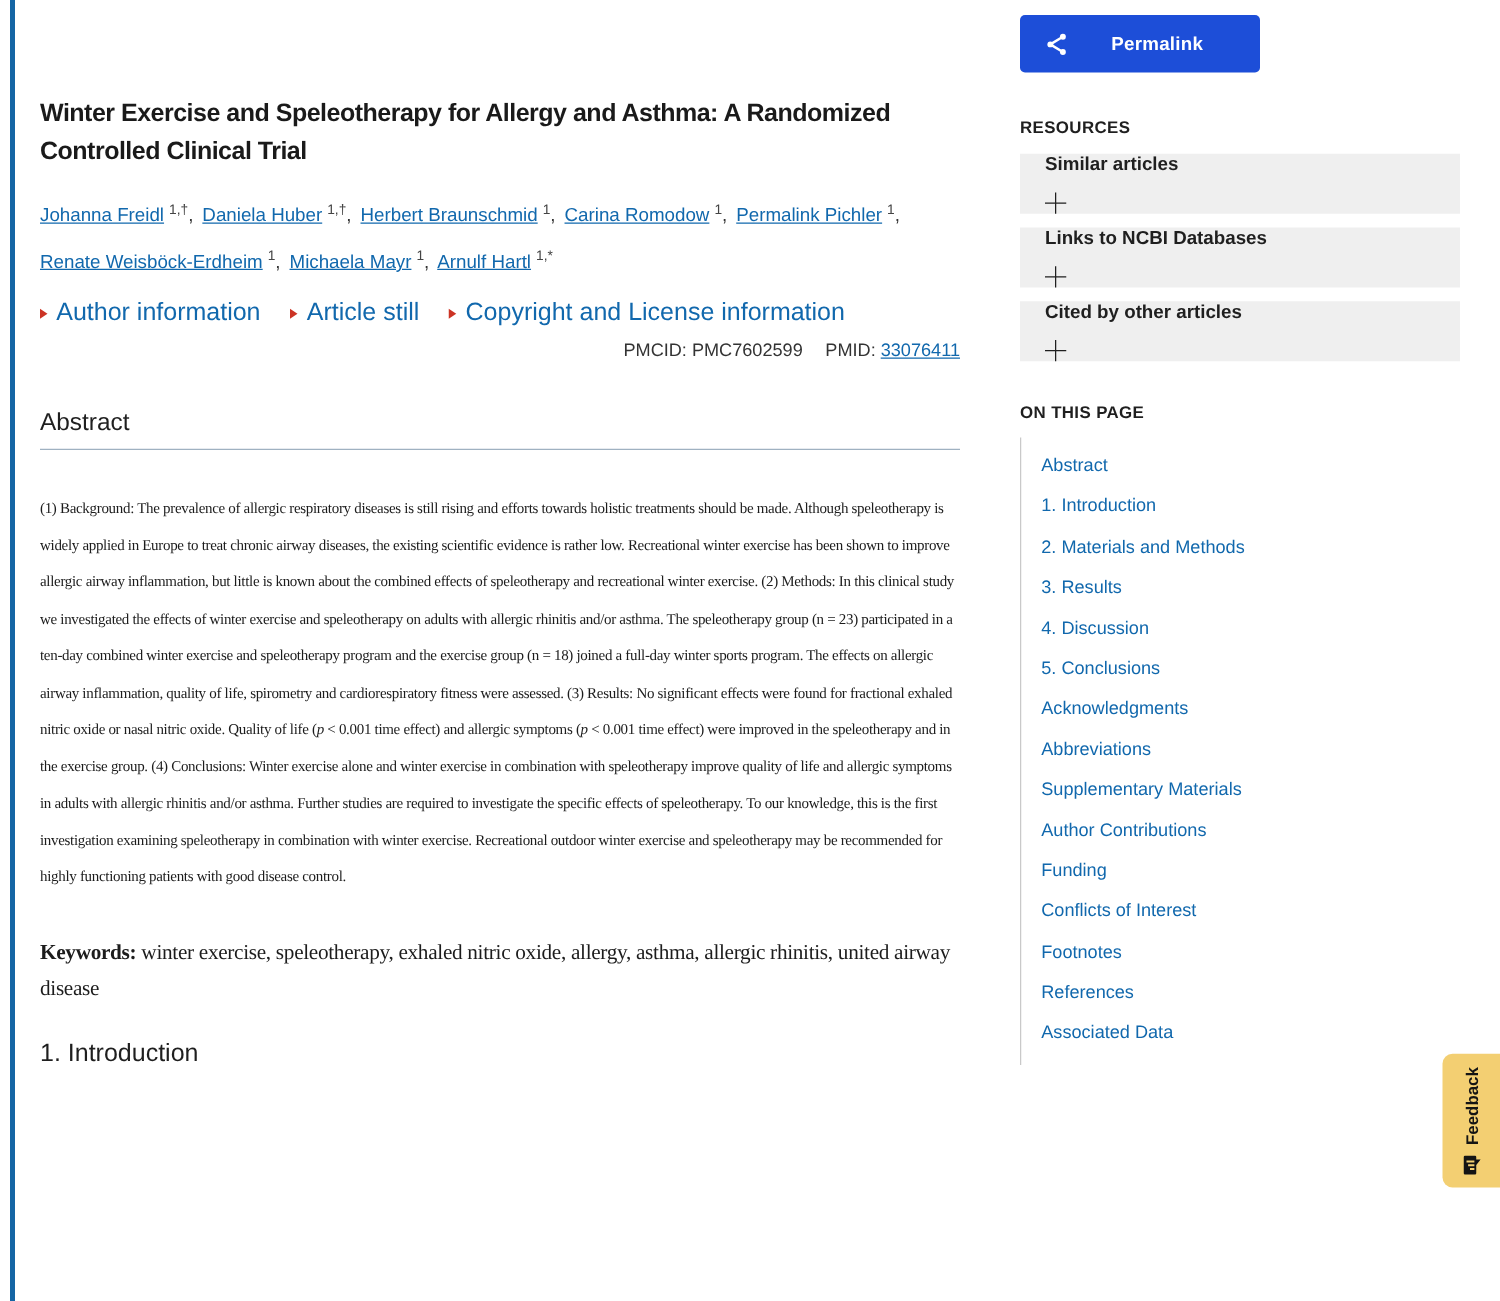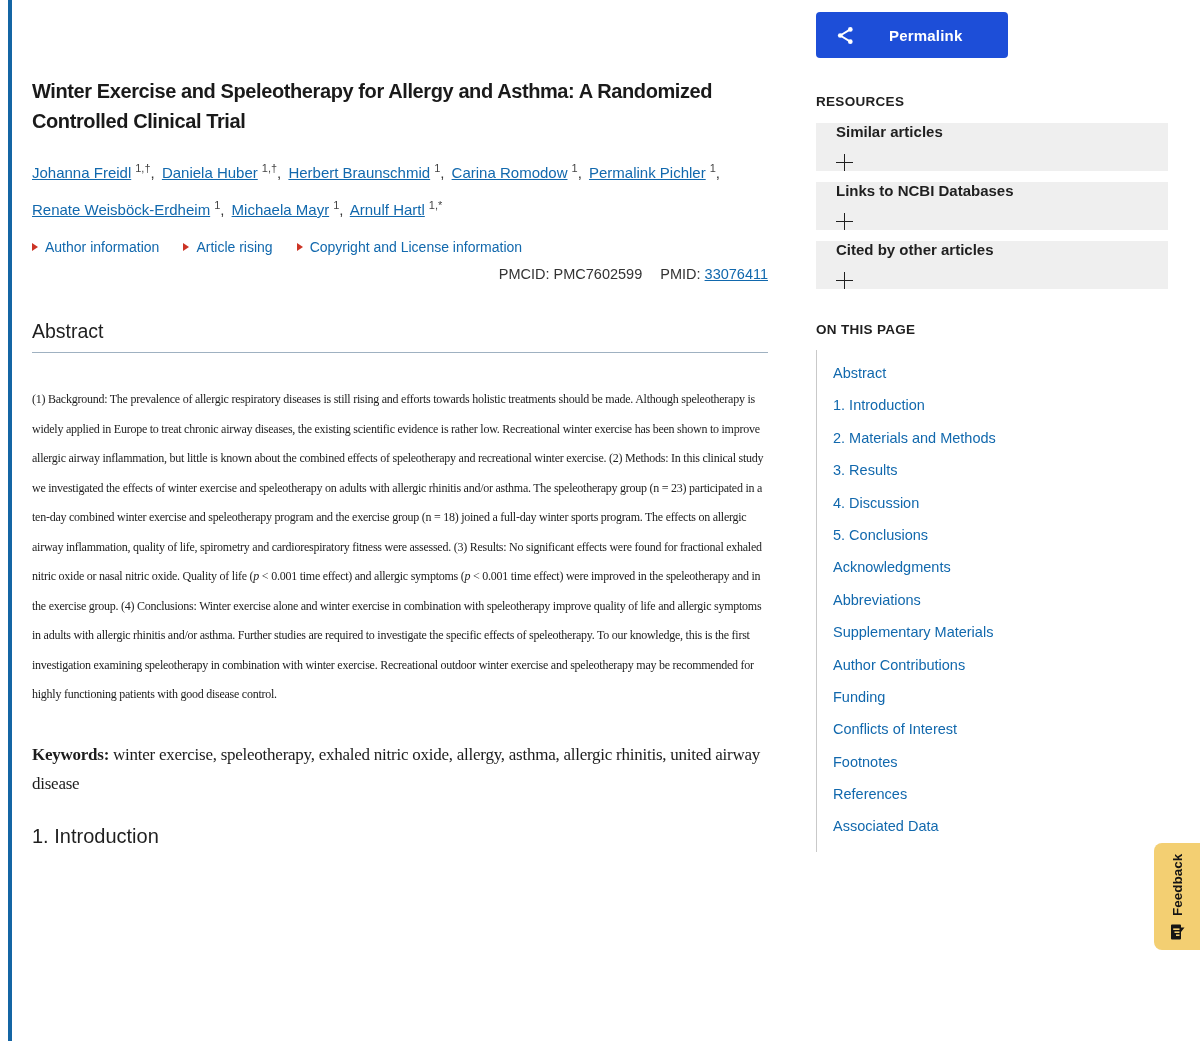--- a/index.html
+++ b/index.html
@@ -13,21 +13,21 @@
 
   .article-title { margin-top:31px; font-size:20px; line-height:30px; font-weight:700;
                    letter-spacing:-0.4px; color:#1a1a1a; }
 
   .authors { margin-top:16px; font-size:15px; line-height:33px; color:#333; }
   .author { white-space:normal; }
   .author a { color:#1168ad; text-decoration:underline; }
   .author sup { font-size:11px; color:#444; margin-left:4px; }
   .author .sep { color:#333; margin-right:3px; }
 
-  .meta-row { margin-top:13px; display:flex; gap:24px; font-size:14px; align-items:flex-end; }
+  .meta-row { margin-top:13px; display:flex; gap:24px; font-size:20px; align-items:flex-end; }
   .meta-link { color:#1168ad; text-decoration:none; display:inline-flex; align-items:center; cursor:pointer; }
   .tri { width:0; height:0; border-left:6px solid #cc3425; border-top:4.5px solid transparent;
          border-bottom:4.5px solid transparent; margin-right:7px; display:inline-block; }
 
   .id-row { margin-top:11px; font-size:14.5px; color:#333;text-align:right; }
   .id-row .val { margin-right:14px; }
   .id-row a { color:#1168ad; text-decoration:underline; }
 
   .abstract-heading { margin-top:38px; font-size:19.5px; font-weight:400; color:#1f1f1f;
                       padding-bottom:9px; border-bottom:1px solid #9fb1c1; }
@@ -98,21 +98,21 @@
     <span class="author"><a href="#">Arnulf Hartl</a><sup>1,*</sup><span class="sep"></span></span>
   </div>
 
   <div class="meta-row">
     <a href="#" class="meta-link">
         <span class="tri"></span>
         <span>Author information</span>
       </a>
     <a href="#" class="meta-link">
         <span class="tri"></span>
-        <span>Article rising</span>
+        <span>Article still</span>
       </a>
     <a href="#" class="meta-link">
         <span class="tri"></span>
         <span>Copyright and License information</span>
       </a>
   </div>
 
   <div class="id-row">
     <span>PMCID:</span>
     <span class="val">PMC7602599</span>

